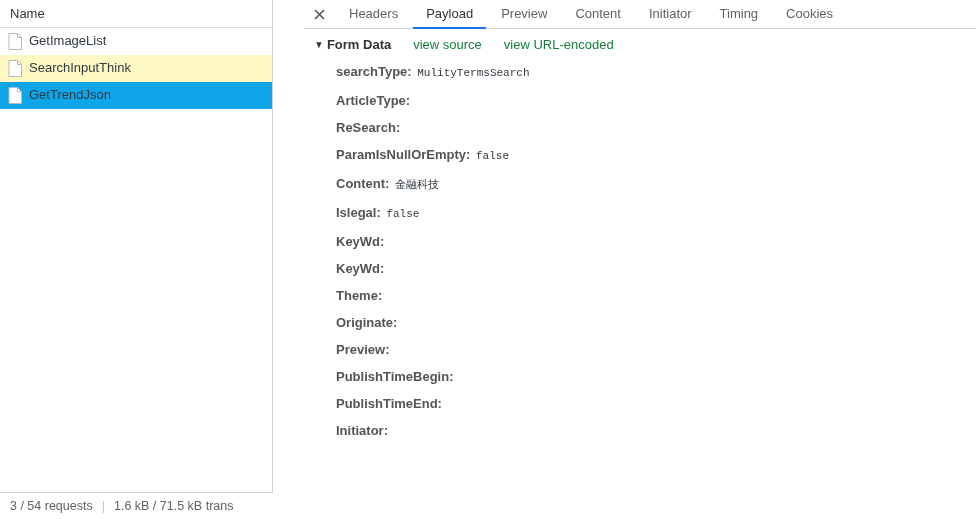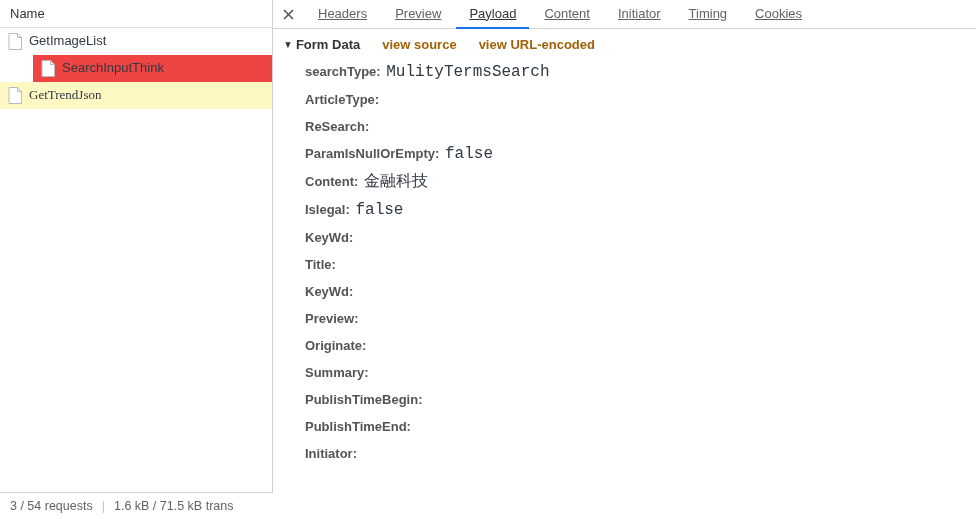--- a/index.html
+++ b/index.html
@@ -15,20 +15,21 @@
       width: 976px;
       height: 519px;
       overflow: hidden;
       display: flex;
       flex-direction: column;
     }
     .main-panels {
       display: flex;
       flex: 1;
       overflow: hidden;
+      gap: 31px;
     }
     .left-panel {
       width: 273px;
       border-right: 1px solid #d0d0d0;
       display: flex;
       flex-direction: column;
       background: #fff;
     }
     .left-header {
       padding: 6px 10px;
@@ -40,26 +41,24 @@
       flex: 1;
       overflow-y: auto;
     }
     .request-row {
       display: flex;
       padding: 5px 8px;
       gap: 7px;
       cursor: pointer;
     }
     .request-row.alt {
-      background: #ef4444;
-      margin-left: 33px;
+      background: #fef9c3;
     }
     .request-row.selected {
-      background: #fef9c3;
-      font-family: Liberation Serif, serif;
+      background: #0ea5e9;
     }
     .file-icon {
       width: 14px;
       height: 17px;
       flex-shrink: 0;
     }
     .right-panel {
       flex: 1;
       display: flex;
       flex-direction: column;
@@ -84,21 +83,20 @@
       font-size: 14px;
       margin-right: 6px;
     }
     .tab {
       padding: 5px 13px;
       color: #5f6367;
       cursor: pointer;
       border-bottom: 2px solid transparent;
       height: 29px;
       line-height: 18px;
-      text-decoration: underline;
     }
     .tab.active {
       color: #333;
       border-bottom: 2px solid #1a73e8;
     }
     .payload-body {
       flex: 1;
       overflow-y: auto;
       padding: 8px 0 8px 8px;
     }
@@ -115,35 +113,35 @@
       gap: 3px;
       font-weight: 700;
       color: #333;
     }
     .triangle {
       font-size: 10px;
       color: #333;
       transform: scaleX(0.9);
     }
     .section-link {
-      color: #a16207;
-      cursor: pointer;
-      font-weight: 700;
+      color: #15803d;
+      cursor: pointer;
+      font-weight: 400;
     }
     .kv-row {
       padding: 5px 0 5px 24px;
       line-height: 17px;
     }
     .kv-key {
       font-weight: 700;
       color: #545454;
     }
     .kv-val {
       font-family: Consolas, "Courier New", monospace;
-      font-size: 16px;
+      font-size: 11px;
       color: #303942;
       margin-left: 2px;
     }
     .status-bar {
       border-top: 1px solid #d0d0d0;
       padding: 6px 10px;
       color: #5f6367;
       font-size: 12.5px;
       display: flex;
       align-items: flex-end;
@@ -187,22 +185,22 @@
   </div>
 
   <div class="right-panel">
     <div class="tabs-row">
       <div class="close-btn">
         <svg width="11" height="11" viewBox="0 0 11 11">
             <path d="M1 1 L10 10 M10 1 L1 10" stroke="#555" stroke-width="1.6"></path>
           </svg>
       </div>
       <div class="tab">Headers</div>
+      <div class="tab active">Payload</div>
       <div class="tab">Preview</div>
-      <div class="tab active">Payload</div>
       <div class="tab">Content</div>
       <div class="tab">Initiator</div>
       <div class="tab">Timing</div>
       <div class="tab">Cookies</div>
     </div>
 
     <div class="payload-body">
       <div class="section-hdr">
         <div class="section-title">
           <span class="triangle">▼</span>
@@ -212,25 +210,24 @@
         <span class="section-link">view URL-encoded</span>
       </div>
       <div id="kv-list">
           <div class="kv-row"><span class="kv-key">searchType:</span> <span class="kv-val">MulityTermsSearch</span></div>
           <div class="kv-row"><span class="kv-key">ArticleType:</span></div>
           <div class="kv-row"><span class="kv-key">ReSearch:</span></div>
           <div class="kv-row"><span class="kv-key">ParamIsNullOrEmpty:</span> <span class="kv-val">false</span></div>
           <div class="kv-row"><span class="kv-key">Content:</span> <span class="kv-val">金融科技</span></div>
           <div class="kv-row"><span class="kv-key">Islegal:</span> <span class="kv-val">false</span></div>
           <div class="kv-row"><span class="kv-key">KeyWd:</span></div>
-          <div class="kv-row"><span class="kv-key">Title:</span></div>
           <div class="kv-row"><span class="kv-key">KeyWd:</span></div>
+          <div class="kv-row"><span class="kv-key">Theme:</span></div>
+          <div class="kv-row"><span class="kv-key">Originate:</span></div>
           <div class="kv-row"><span class="kv-key">Preview:</span></div>
-          <div class="kv-row"><span class="kv-key">Originate:</span></div>
-          <div class="kv-row"><span class="kv-key">Summary:</span></div>
           <div class="kv-row"><span class="kv-key">PublishTimeBegin:</span></div>
           <div class="kv-row"><span class="kv-key">PublishTimeEnd:</span></div>
           <div class="kv-row"><span class="kv-key">Initiator:</span></div>
         </div>
     </div>
   </div>
 </div>
 
 <div class="status-bar">
   <span>3 / 54 requests</span>

